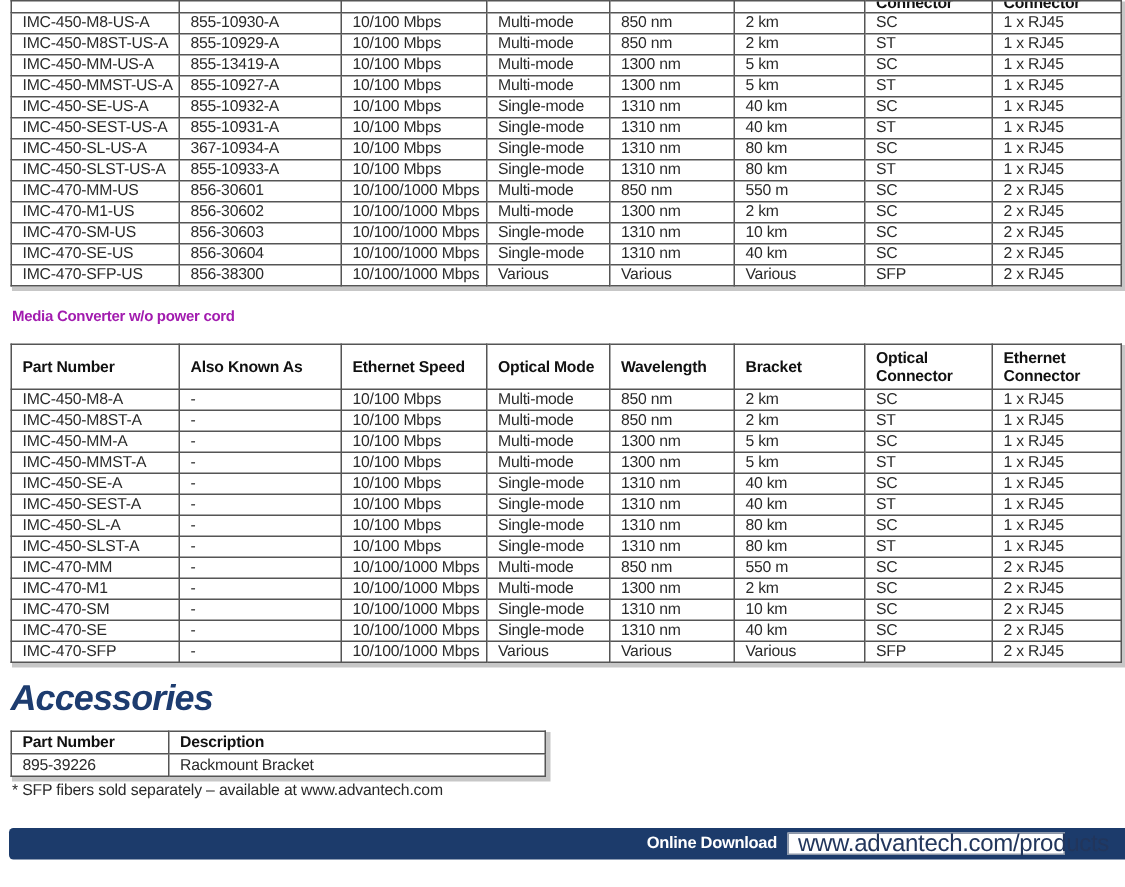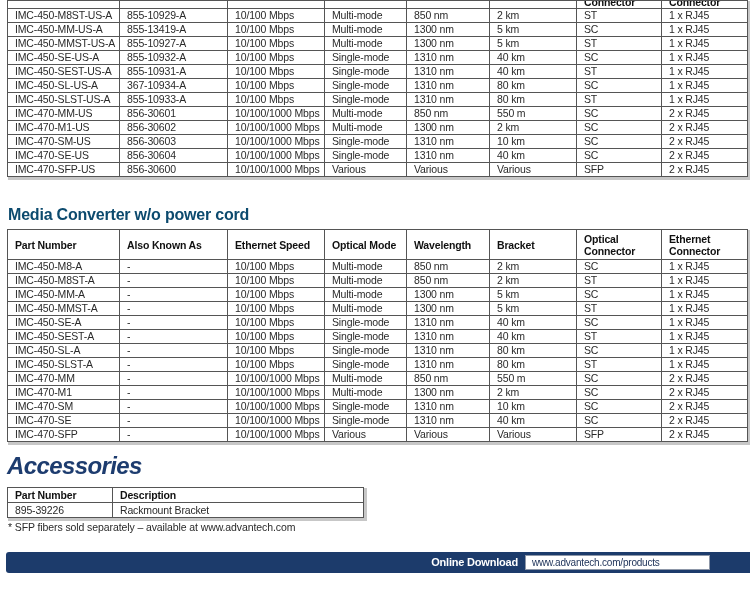--- a/index.html
+++ b/index.html
@@ -39,21 +39,21 @@
     font-size:10.5px; font-weight:bold; line-height:11px; color:#111;
     white-space:nowrap;
   }
 
   table.acc { width:356px; }
   table.acc th { height:15px; white-space:nowrap; }
   table.acc td { height:14px; line-height:14px; }
 
   
   .section-title {
-    font-size:16px; font-weight:bold; color:#0c4a6e; letter-spacing:-0.2px;
+    font-size:10px; font-weight:bold; color:#a21caf; letter-spacing:-0.2px;
   }
   .accessories-title {
     font-size:24px; font-weight:bold; color:#1d3c6f; letter-spacing:-0.6px;font-style:italic;
   }
   .footnote { font-size:10.5px; color:#2a2a2a; letter-spacing:-0.1px; }
 
   
   .footer-bar {
     left:6px; right:0; top:552px; height:21px;
     background:#1c3b6b; border-radius:3px 0 0 3px;
@@ -62,21 +62,21 @@
   .dl-label {
     position:absolute; right:232px; top:0; height:21px; line-height:21px;
     color:#ffffff; font-weight:bold; font-size:11px; letter-spacing:-0.2px;
   }
   .url-box {
     position:absolute; left:519px; top:3px; width:185px; height:15px;
     background:#ffffff; border:1px solid #8d97a8;
     display:flex; align-items:center; padding-left:6px;
   }
   .url-box span {
-    color:#22365c; font-size:10px; letter-spacing:-0.2px; line-height:13px;
+    color:#22365c; font-size:16px; letter-spacing:-0.2px; line-height:13px;
     white-space:nowrap;
   }
 </style>
 </head>
 <body>
 
 <div class="page">
 
   <div class="abs" style="left:7px; top:0;">
     <table class="spec">
@@ -113,20 +113,30 @@
           <th>
               <span>Connector</span>
             </th>
           <th>
               <span>Connector</span>
             </th>
         </tr>
       </thead>
       <tbody>
           <tr>
+            <td>IMC-450-M8-US-A</td>
+            <td>855-10930-A</td>
+            <td>10/100 Mbps</td>
+            <td>Multi-mode</td>
+            <td>850 nm</td>
+            <td>2 km</td>
+            <td>SC</td>
+            <td>1 x RJ45</td>
+          </tr>
+          <tr>
             <td>IMC-450-M8ST-US-A</td>
             <td>855-10929-A</td>
             <td>10/100 Mbps</td>
             <td>Multi-mode</td>
             <td>850 nm</td>
             <td>2 km</td>
             <td>ST</td>
             <td>1 x RJ45</td>
           </tr>
           <tr>
@@ -224,21 +234,21 @@
             <td>856-30604</td>
             <td>10/100/1000 Mbps</td>
             <td>Single-mode</td>
             <td>1310 nm</td>
             <td>40 km</td>
             <td>SC</td>
             <td>2 x RJ45</td>
           </tr>
           <tr>
             <td>IMC-470-SFP-US</td>
-            <td>856-30600</td>
+            <td>856-38300</td>
             <td>10/100/1000 Mbps</td>
             <td>Various</td>
             <td>Various</td>
             <td>Various</td>
             <td>SFP</td>
             <td>2 x RJ45</td>
           </tr>
         </tbody>
     </table>
   </div>

